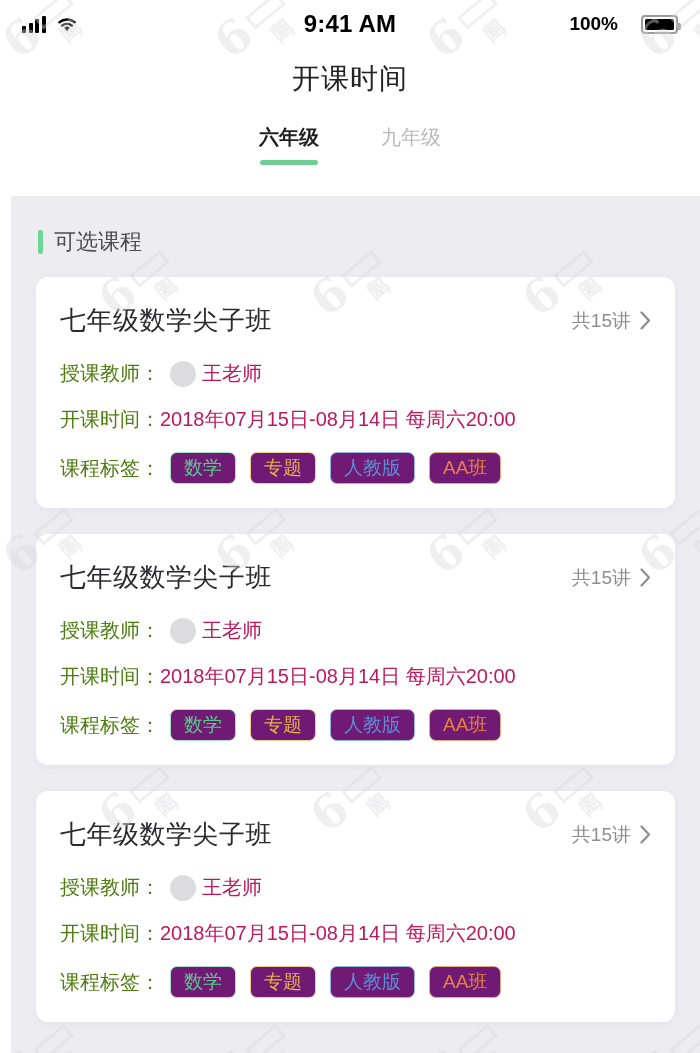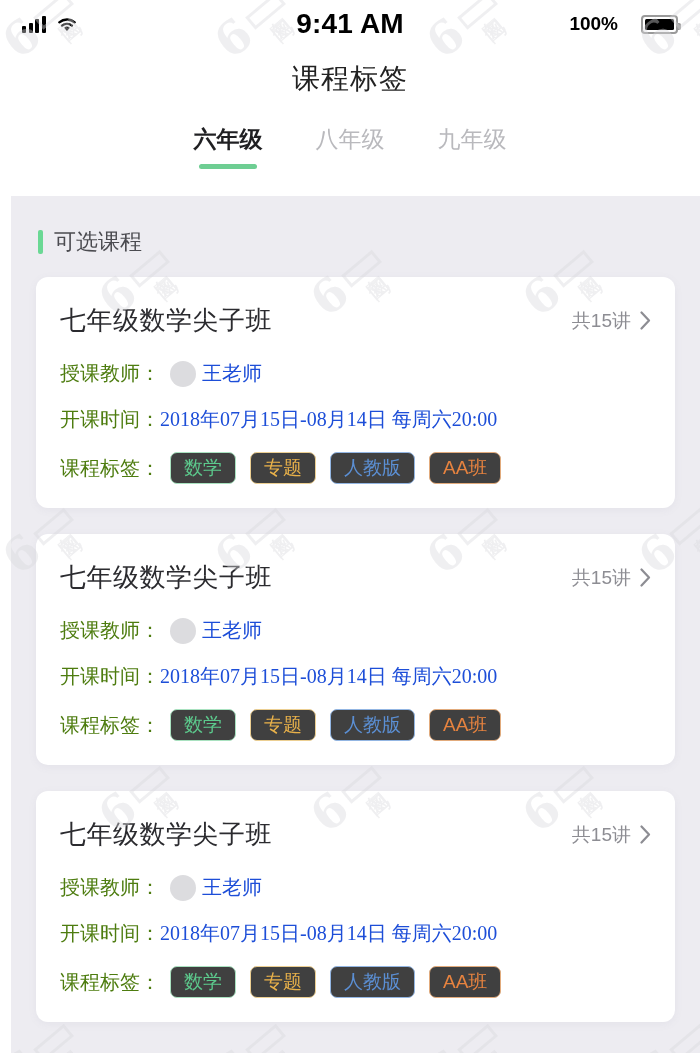--- a/index.html
+++ b/index.html
@@ -28,21 +28,21 @@
   .signal { display:flex; align-items:flex-end; gap:2.5px; height:17px; }
   .signal i { display:block; width:4px; background:#000; border-radius:1px; }
   .signal i:nth-child(1){ height:7px; }
   .signal i:nth-child(2){ height:10px; }
   .signal i:nth-child(3){ height:13.5px; }
   .signal i:nth-child(4){ height:17px; }
   .wifi { width:22px; height:17px; }
   .status-center {
     position:absolute; left:0; right:0; top:0; bottom:0;
     display:flex; align-items:center; justify-content:center;
-    font-size:28px; font-weight:bold; color:#000; letter-spacing:.2px;
+    font-size:24px; font-weight:bold; color:#000; letter-spacing:.2px;
     pointer-events:none;
   }
   .status-right {
     margin-left:auto; display:flex; align-items:center; gap:23px;
   }
   .battery-pct { font-size:19px; font-weight:bold; color:#000; }
   .battery {
     position:relative; width:37px; height:19px;
     border:2px solid #9a9a9a; border-radius:4px; padding:2px;
   }
@@ -65,21 +65,21 @@
     height:86px;
     display:flex; align-items:flex-start; justify-content:center;
     gap:0px;
     background:#ffffff;
     padding-top:14px;
   }
   .tab {
     position:relative;
     width:122px;
     text-align:center;
-    font-size:23px;
+    font-size:20px;
     color:#b9b9bd;
     padding-bottom:18px;
     cursor:pointer;
   }
   .tab.active { color:#1f1f22; font-weight:bold; }
   .tab.active::after {
     content:""; position:absolute; left:50%; transform:translateX(-50%);
     bottom:4px; width:58px; height:5px; border-radius:3px; background:#6ece93;
   }
 
@@ -119,37 +119,37 @@
   }
   .chev { width:11px; height:19px; display:block; }
 
   .row {
     display:flex; align-items:center;
     font-size:20px; color:#9a9aa0;
     margin-bottom:19px;
     white-space:nowrap;
   }
   .row .label { color:#4d7c0f; }
-  .row .value { color:#1d4ed8;font-family:Liberation Serif, serif; }
+  .row .value { color:#be185d; }
   .avatar {
     width:26px; height:26px; border-radius:50%;
     background:#dcdcdf; margin:0 4px 0 10px; flex:none;
   }
   .row-teacher .value { margin-left:2px; }
 
   .row-tags { margin-bottom:0; }
   .tag-list { display:flex; align-items:center; gap:14px; margin-left:10px; }
   .tag {
     font-size:19px;
     padding:5px 13px 6px 13px;
     border:1.5px solid;
     border-radius:7px;
     line-height:1;
     cursor:pointer;
-    background:#404040;
+    background:#701a75;
   }
   .tag.green  { color:#5cc98c; border-color:#a9e2c0; }
   .tag.yellow { color:#e8b14a; border-color:#eccf92; }
   .tag.blue   { color:#5b8fd4; border-color:#93b6e3; }
   .tag.orange { color:#e7833f; border-color:#e2ab7c; }
 
   
   .watermark {
     position:absolute; inset:0;
     pointer-events:none;
@@ -199,28 +199,25 @@
     </div>
     <div class="status-center">9:41 AM</div>
     <div class="status-right">
       <span class="battery-pct">100%</span>
       <span class="battery">
           <span></span>
         </span>
     </div>
   </div>
 
-  <div class="nav-title">课程标签</div>
+  <div class="nav-title">开课时间</div>
 
   <div class="tabs">
     <div class="tab active">
       <span>六年级</span>
-    </div>
-    <div class="tab">
-      <span>八年级</span>
     </div>
     <div class="tab">
       <span>九年级</span>
     </div>
   </div>
 
   <div class="content">
 
     <div class="section-head">
       <span class="section-bar"></span>

